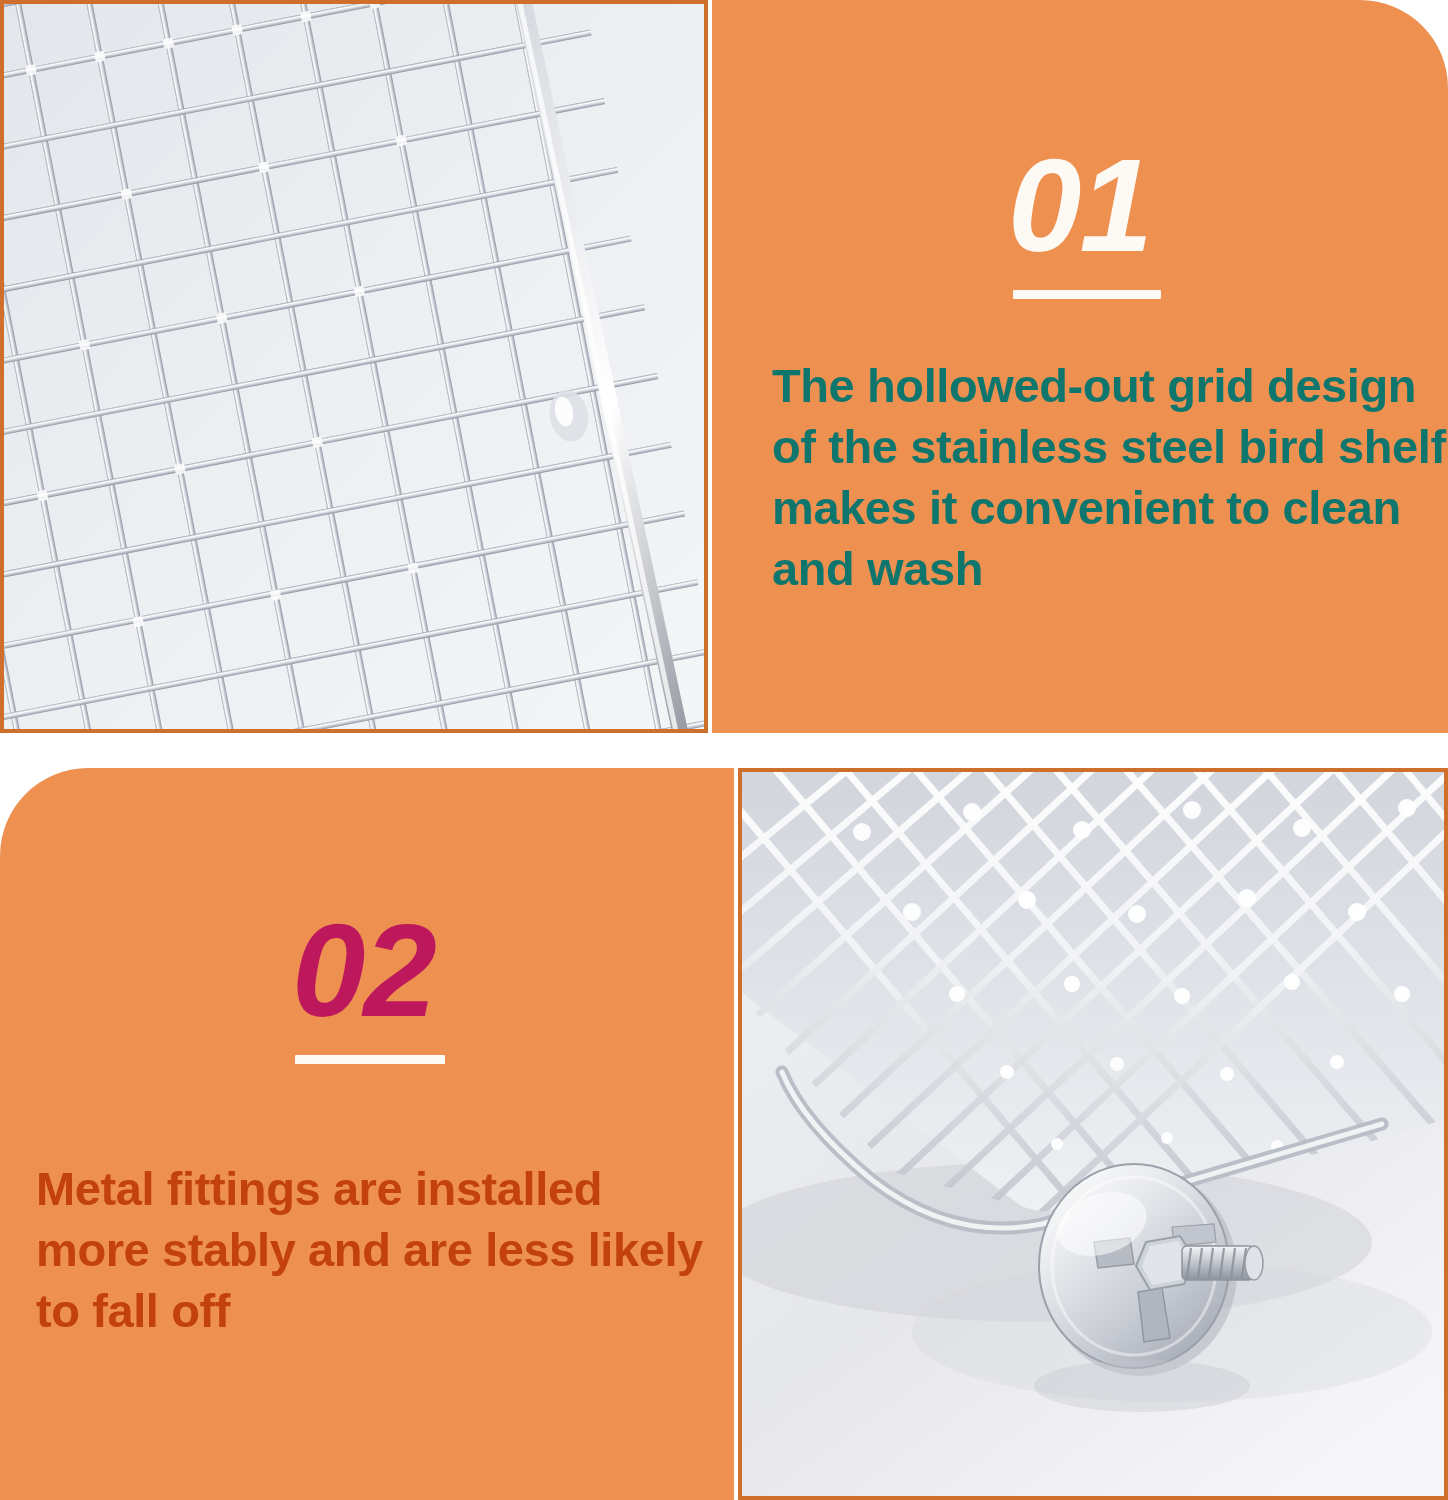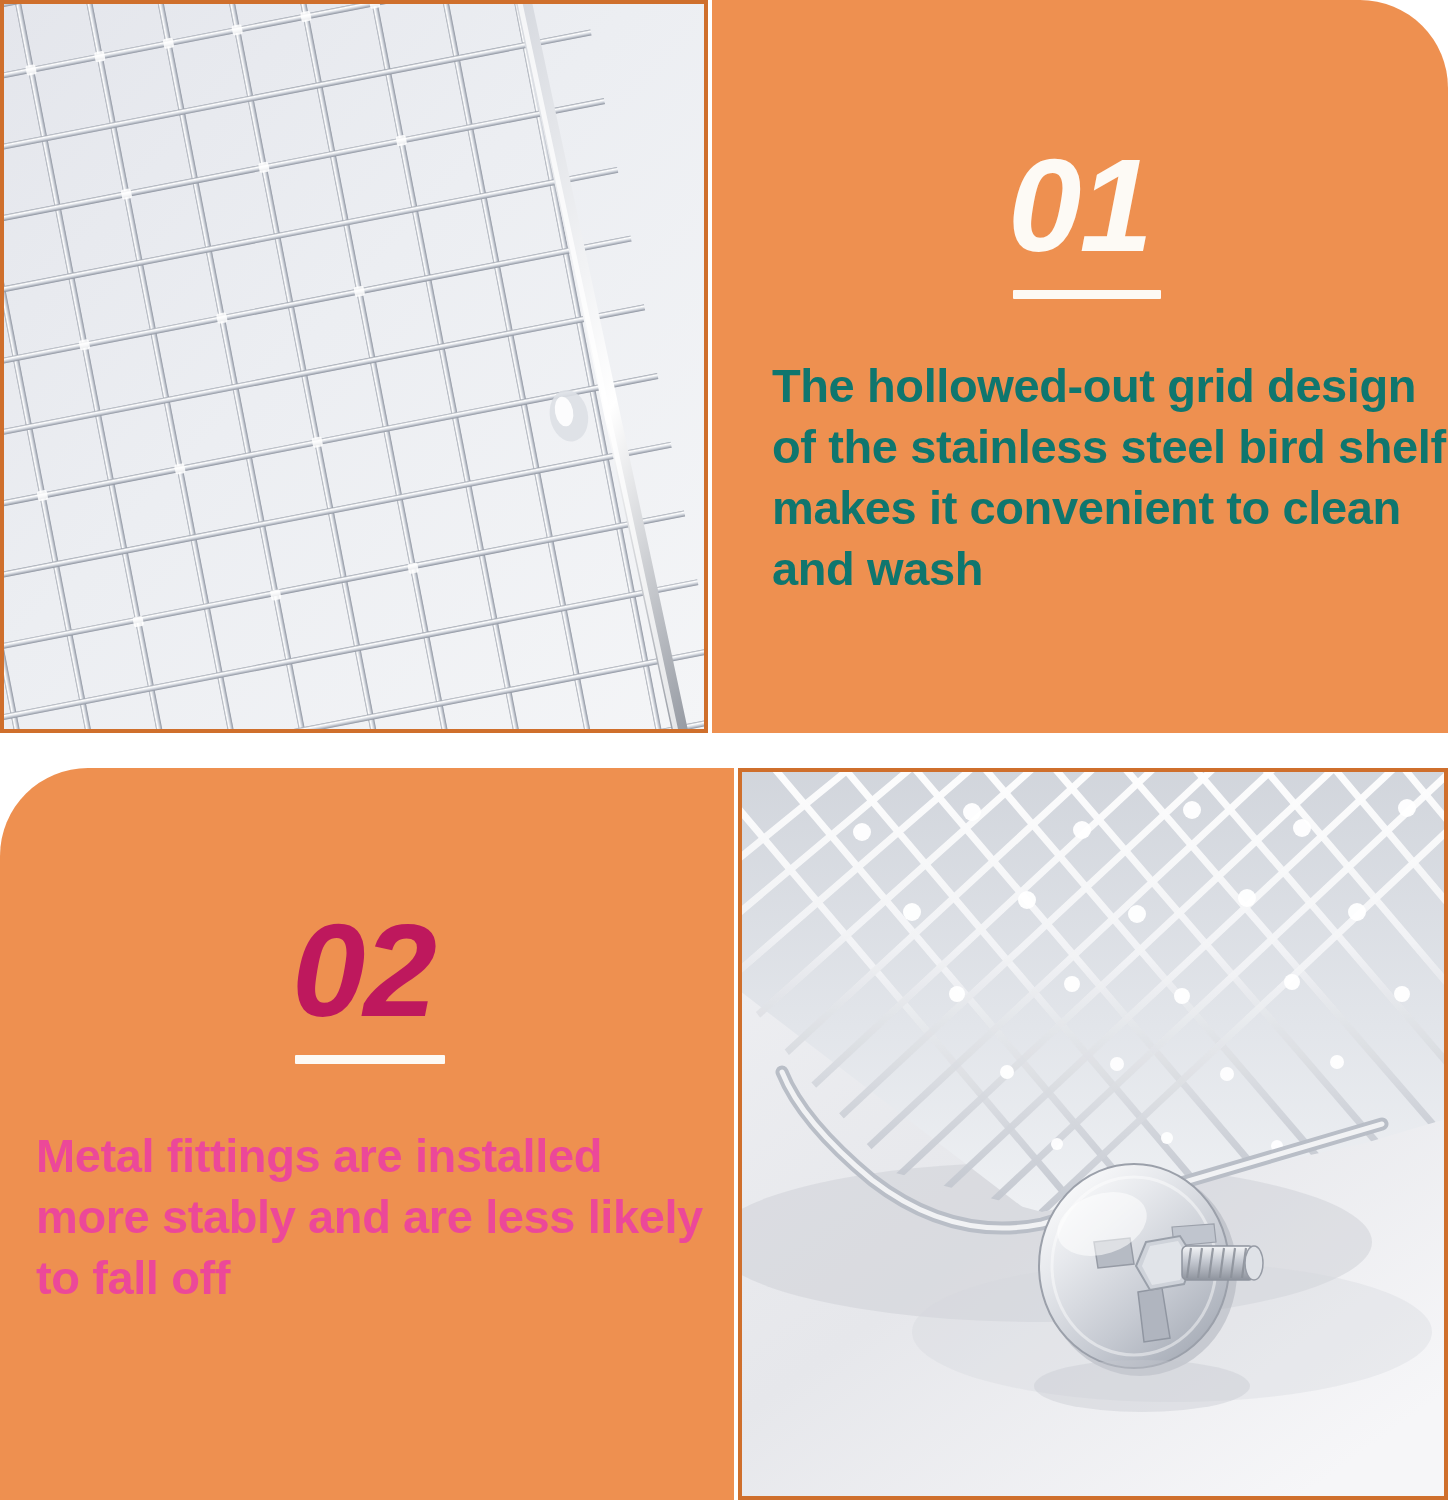--- a/index.html
+++ b/index.html
@@ -204,21 +204,21 @@
   <div class="copy" id="copy1" style="color: #0f766e; margin-left: 32px;">The hollowed-out grid design of the stainless steel bird shelf makes it convenient to clean and wash</div>
 
   <div class="panel orange" id="row2-orange" style="background: rgb(238, 144, 80);">
   </div>
 
   <div class="numwrap" id="num2">
     <div class="bignum" style="color: #be185d;">02</div>
     <div class="numrule" style="background: rgb(253, 250, 245);"></div>
   </div>
 
-  <div class="copy" id="copy2" style="color: #ec4899;">Metal fittings are installed more stably and are less likely to fall off</div>
+  <div class="copy" id="copy2" style="color: #c2410c; margin-top: 33px;">Metal fittings are installed more stably and are less likely to fall off</div>
 
   <div class="panel photo" id="row2-photo" style="border-color: rgb(207, 111, 44);">
     <svg viewBox="0 0 702 724" preserveAspectRatio="xMidYMid slice">
       <defs>
         <linearGradient id="bg2" x1="0.1" y1="0" x2="0.8" y2="1">
           <stop offset="0%" stop-color="#eff0f3"></stop>
           <stop offset="55%" stop-color="#e6e7eb"></stop>
           <stop offset="100%" stop-color="#f6f6f8"></stop>
         </linearGradient>
         <linearGradient id="deck2" x1="0" y1="0" x2="0" y2="1">

